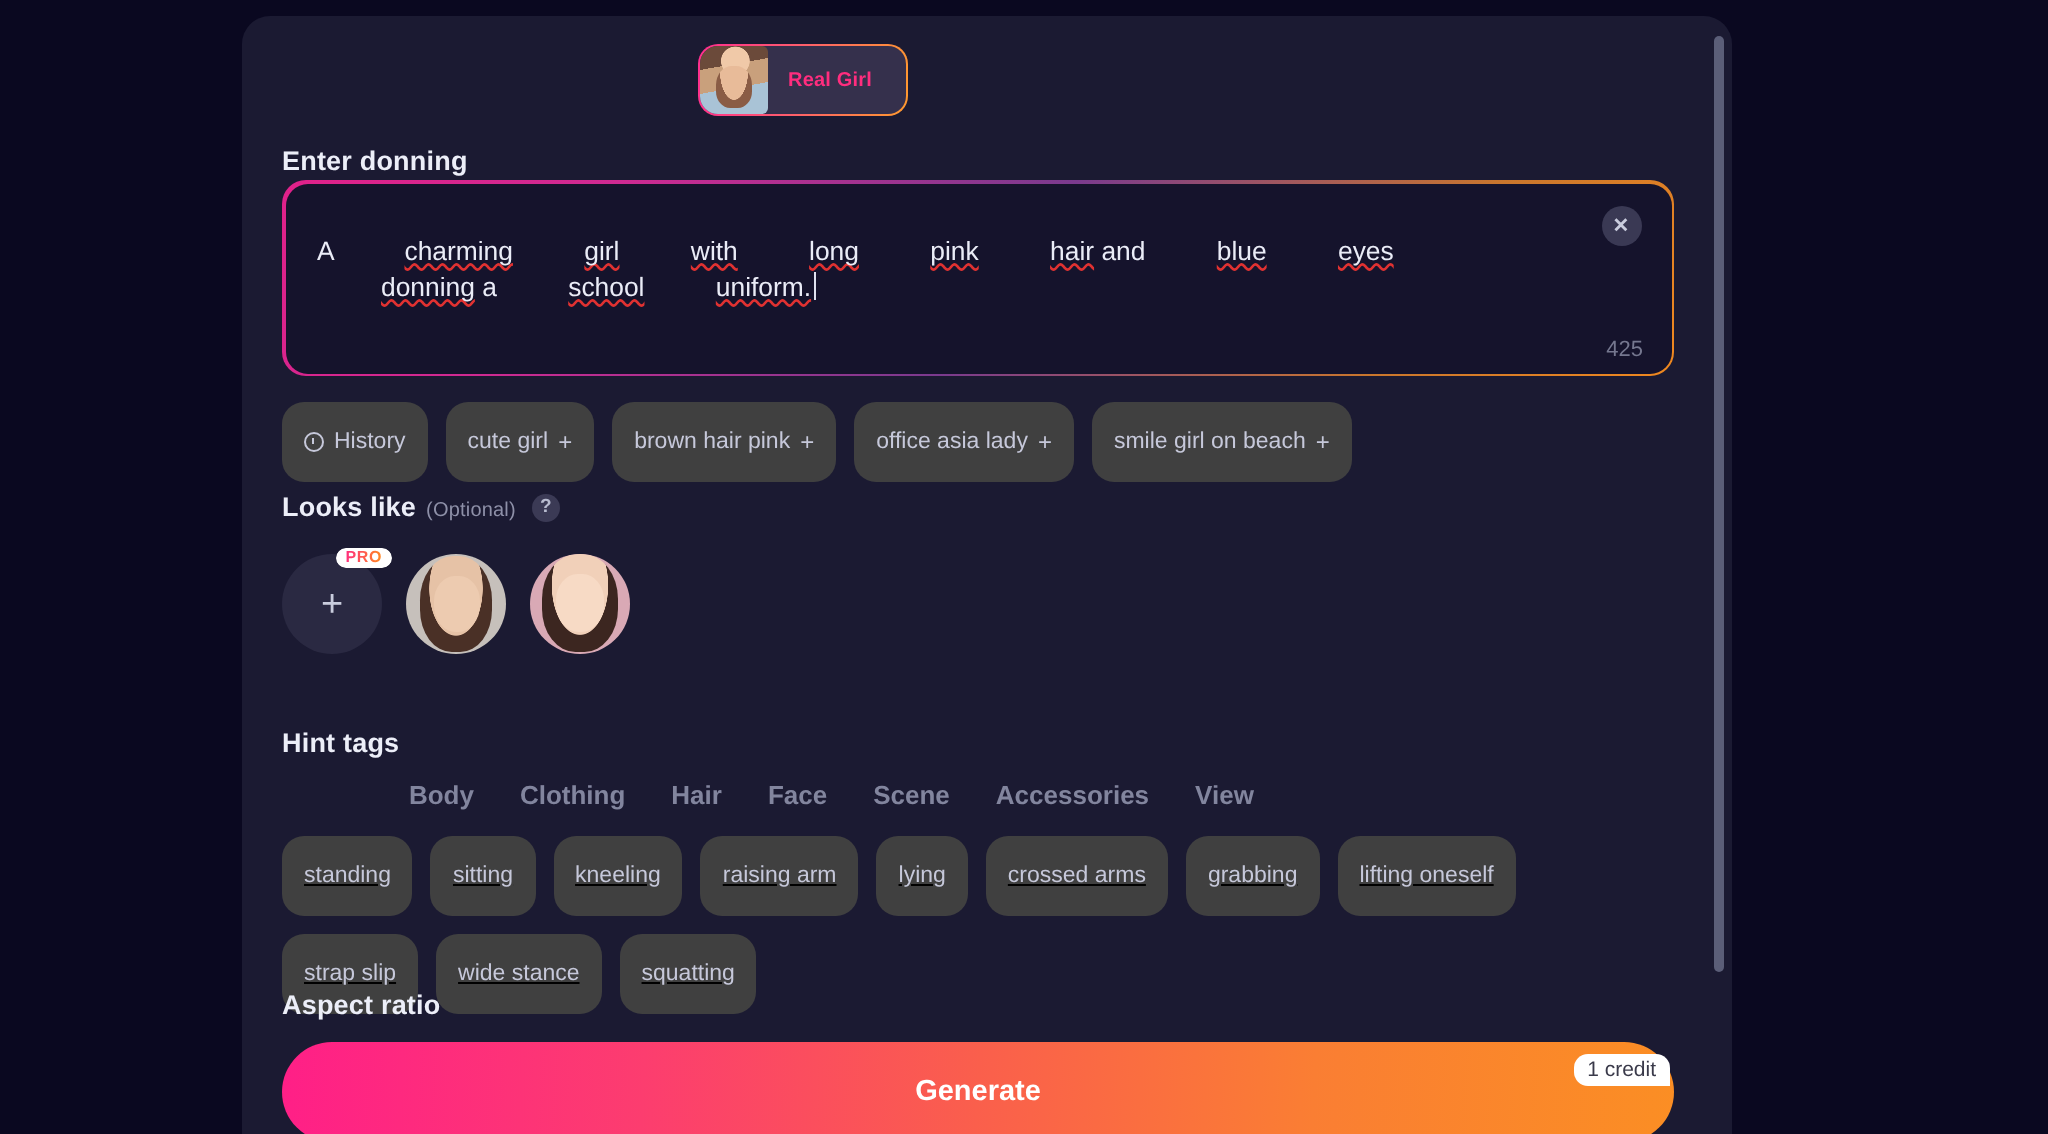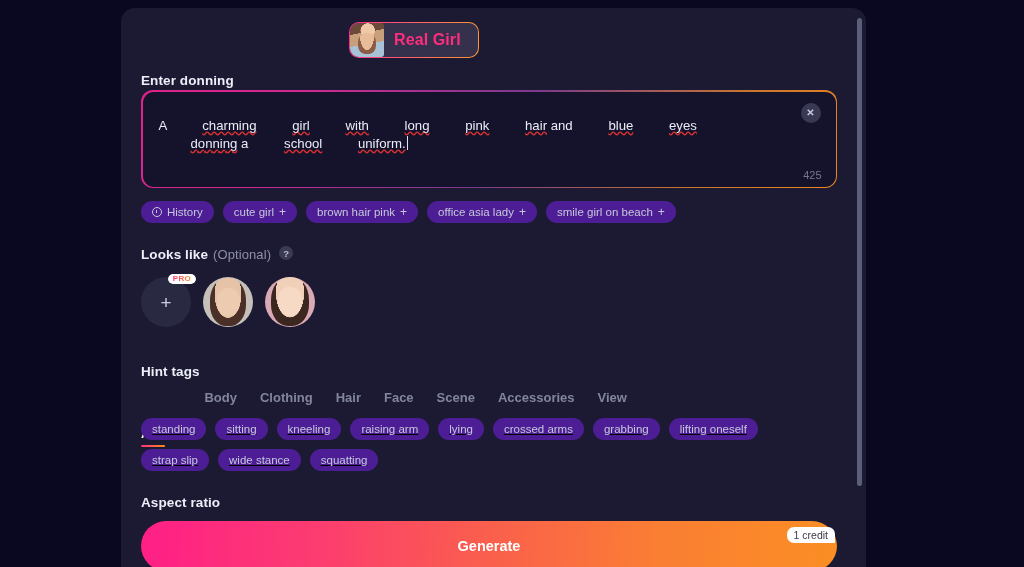--- a/index.html
+++ b/index.html
@@ -44,21 +44,21 @@
   }
   .pill-thumb {
     width: 34px; height: 34px;
     flex: 0 0 34px;
     margin: 0 10px 0 1px;
     border-radius: 3px;
     overflow: hidden;
     position: relative;
   }
   .mode-pill.active .pill-thumb { margin-left: 0; }
-  .pill-label { font-size: 16px; font-weight: 600; color: #cfd2e4; letter-spacing: .1px; }
+  .pill-label { font-size: 10px; font-weight: 600; color: #cfd2e4; letter-spacing: .1px; }
   .mode-pill.active .pill-label { color: #ff2d7e; }
 
   
   .art-real { width:100%; height:100%; background:
       radial-gradient(circle at 52% 22%, #f0c9a8 0 22%, transparent 23%),
       linear-gradient(170deg,#6b4a3a 0 30%, #c9a07c 30% 60%, #a9c3d6 60% 100%);
   }
   .art-real::after{content:"";position:absolute;left:24%;top:30%;width:52%;height:62%;
       background:radial-gradient(ellipse at 50% 10%, #e8bb99 0 55%, #8a5c45 56% 100%);border-radius:45% 45% 40% 40%;}
   
@@ -68,21 +68,21 @@
   .art-anime::after{content:"";position:absolute;left:22%;top:26%;width:56%;height:60%;
       background:radial-gradient(ellipse at 50% 25%, #f6d9c6 0 60%, #c9b6e0 61% 100%);border-radius:48% 48% 45% 45%;}
   .art-anime::before{content:"";position:absolute;right:10%;top:14%;width:12px;height:10px;border-radius:50%;
       background:#ff6a9c;z-index:2;}
 
   
   .sec-label {
     position: absolute;
     font-size: 13.5px; font-weight: 700; color: #eceef8; letter-spacing: .1px;
   }
-  .sub-note { font-size: 13px; font-weight: 400; color: #8e90a8; margin-left: 5px; }
+  .sub-note { font-size: 10px; font-weight: 400; color: #8e90a8; margin-left: 5px; }
 
   
   .prompt-wrap {
     position: absolute; left: 20px; top: 82px;
     width: 696px; height: 98px;
     border-radius: 12px;
     padding: 1.5px;
     background: linear-gradient(125deg,#e0218a 0%,#cf2a92 22%,#7a3a8e 52%,#c9762d 80%,#f0881f 100%);
   }
   .prompt-inner {
@@ -112,23 +112,23 @@
   }
   .char-count {
     position: absolute; right: 14px; bottom: 6px;
     font-size: 11px; color: #75778f;
   }
 
   
   .chip-row { position: absolute; display: flex; flex-wrap: wrap; gap: 9px; }
   .chip {
     display: flex; align-items: center; gap: 5px;
-    height: 22px; padding: 0 11px;
+    height: 40px; padding: 0 11px;
     border-radius: 11px;
-    background: #4c1d95;
+    background: #404040;
     font-size: 11.5px; color: #c6c8da;
     cursor: pointer; white-space: nowrap;
   }
   .chip .plus { color: #c6c8da; font-size: 12px; line-height: 1; }
   .clock-icon {
     width: 10px; height: 10px; border: 1.2px solid #c6c8da; border-radius: 50%;
     position: relative; flex: 0 0 10px;
   }
   .clock-icon::after {
     content: ""; position: absolute; left: 3.3px; top: 1.6px;

